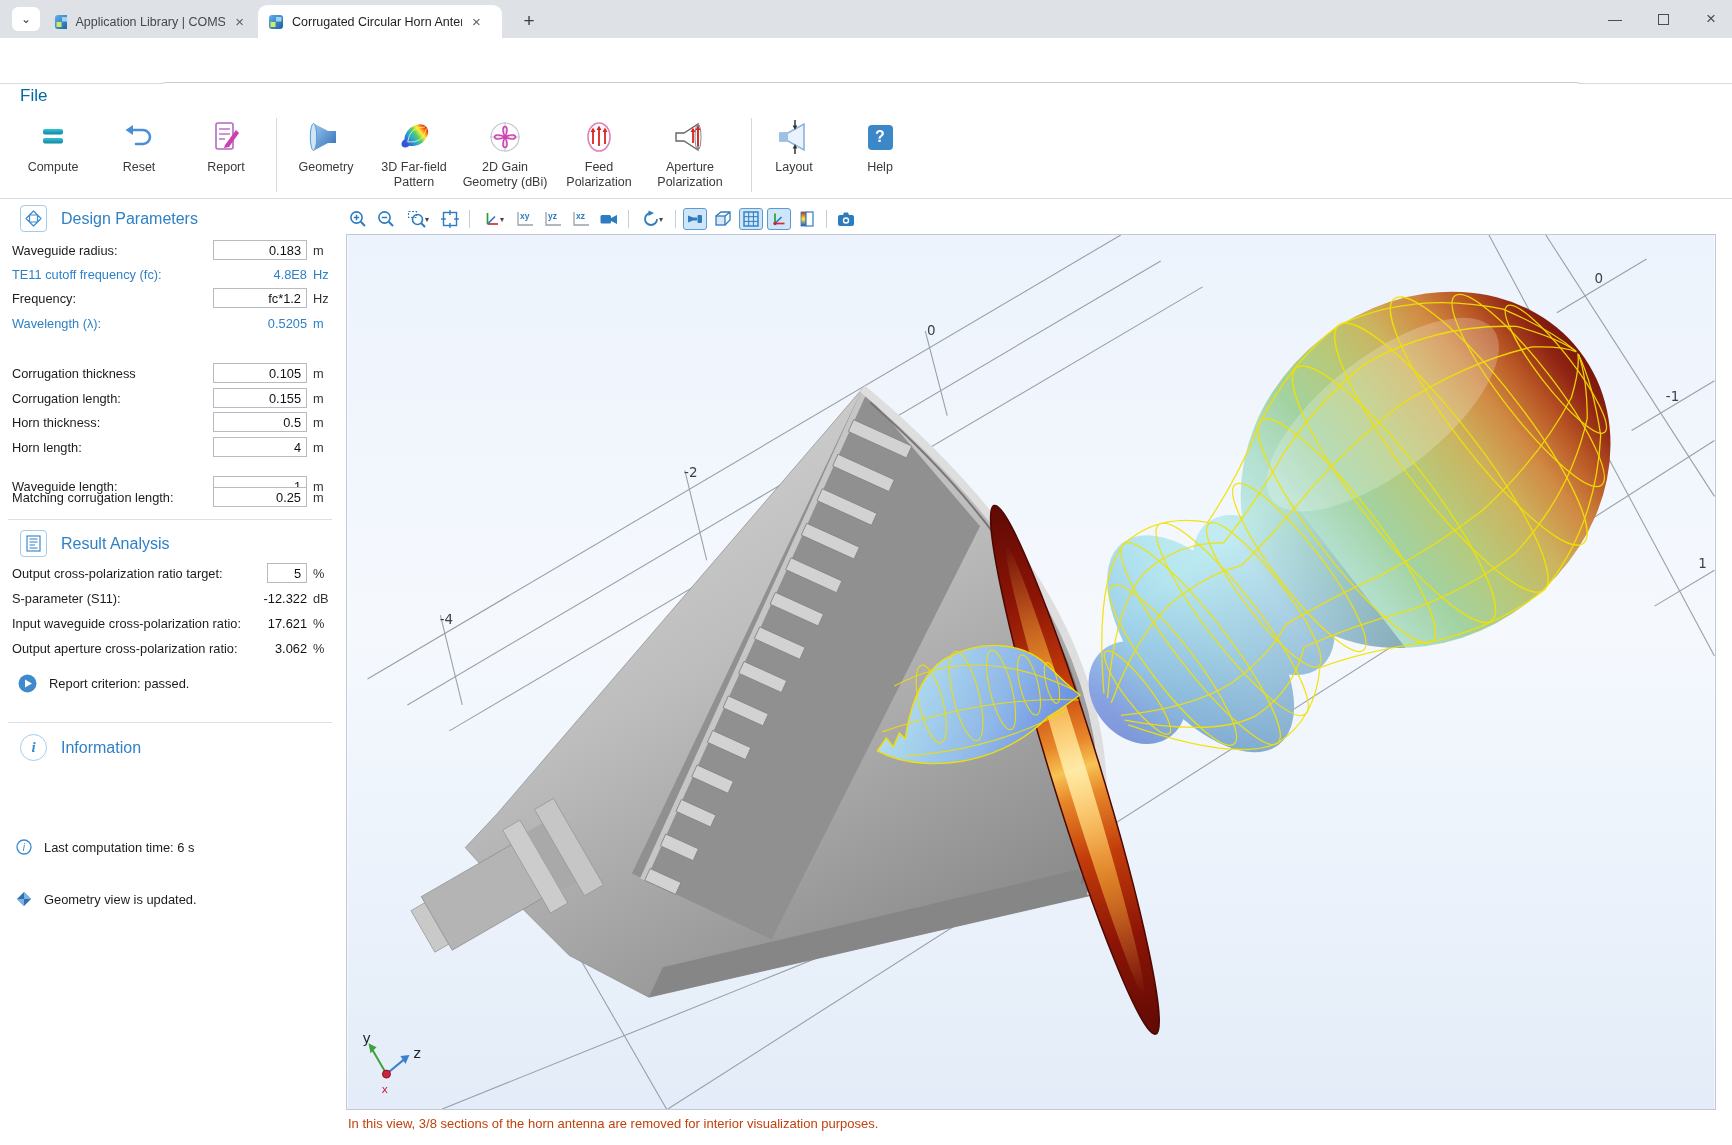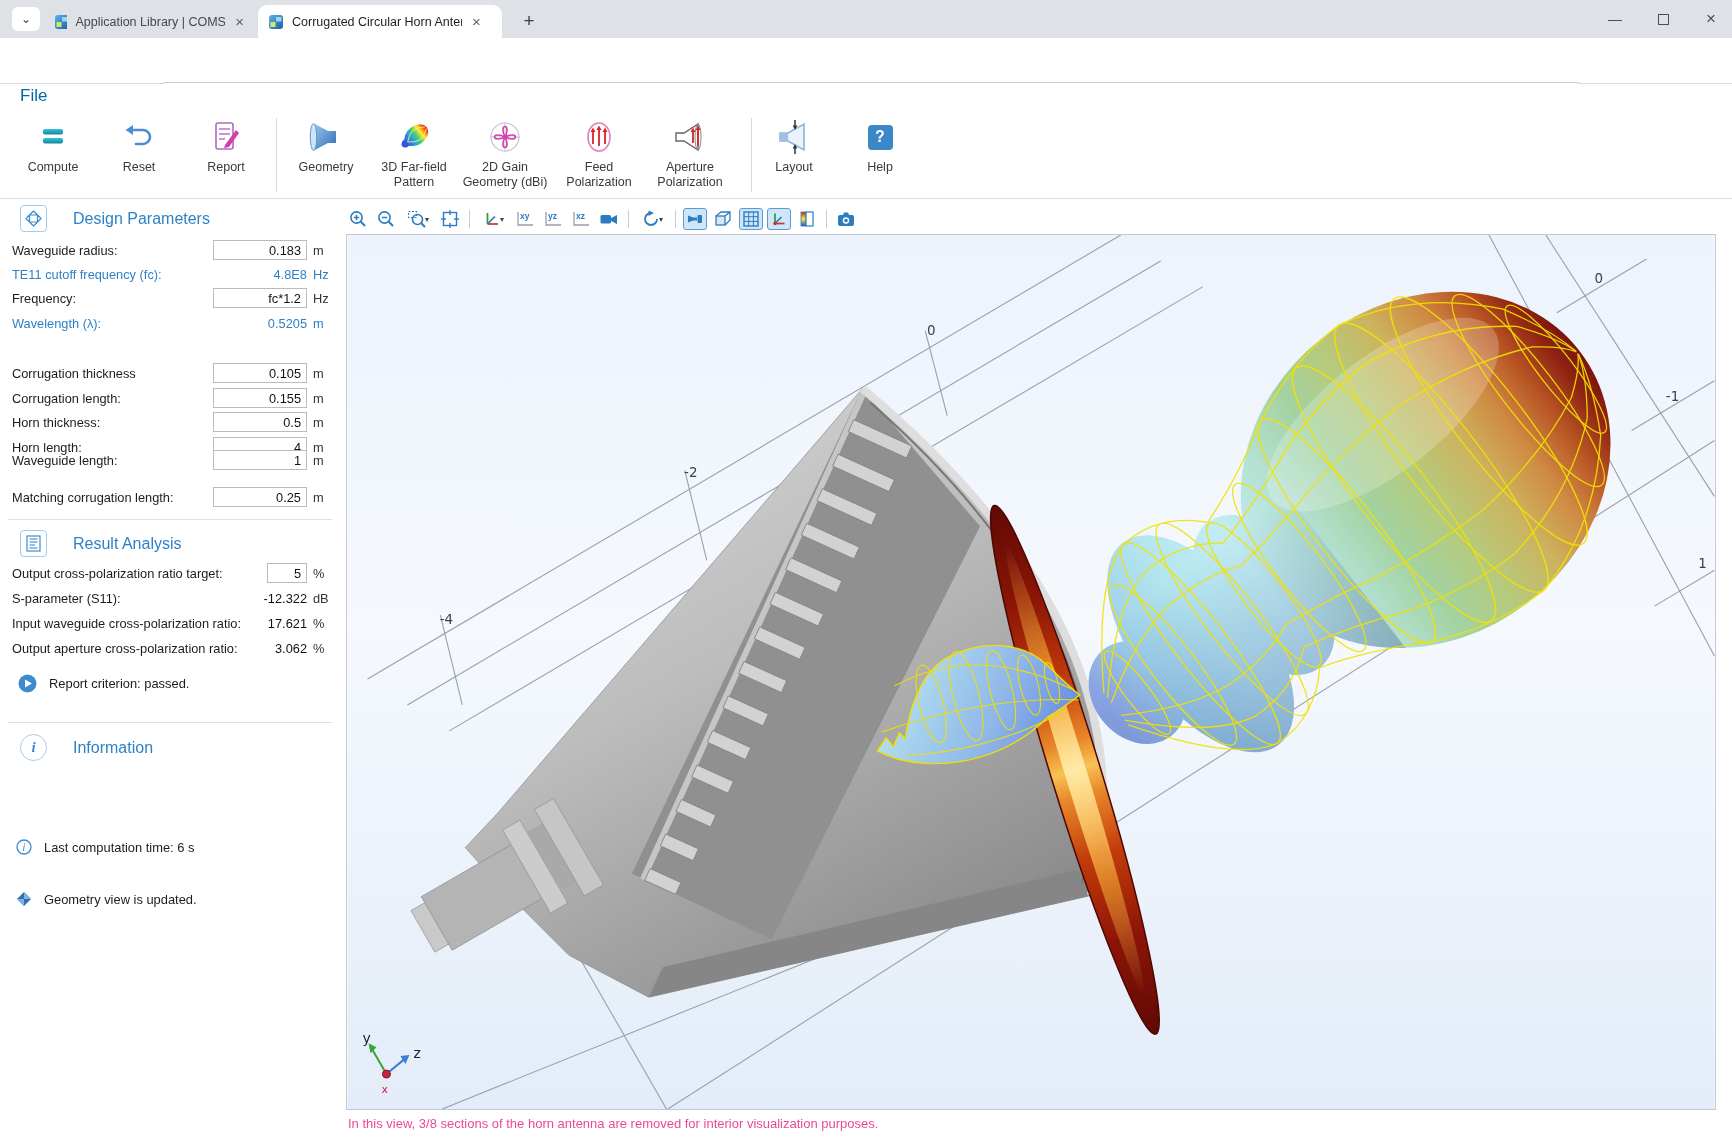--- a/index.html
+++ b/index.html
@@ -31,21 +31,21 @@
   #file-menu { position:absolute; left:14px; top:0; font-size:17px; color:#0369a1; padding:2px 6px; }
   #ribbon { position:absolute; left:0; top:110px; width:1732px; height:89px; background:#fff;
     border-bottom:1px solid #d8dbe0; }
   .rbtn { position:absolute; top:4px; width:96px; height:82px; display:flex; flex-direction:column;
     align-items:center; justify-content:flex-start; cursor:pointer; }
   .rbtn .ric { height:46px; display:flex; align-items:center; justify-content:center; }
   .rbtn .rlb { font-size:12.5px; color:#3a3a3a; text-align:center; line-height:1.2; max-width:88px; }
   .rdiv { position:absolute; top:8px; width:1px; height:74px; background:#d5d8dc; }
   
   #sidebar { position:absolute; left:0; top:199px; width:340px; height:946px; background:#fff; }
-  .sechead { position:absolute; left:20px; display:flex; align-items:center; gap:26px; }
+  .sechead { position:absolute; left:20px; display:flex; align-items:center; gap:14px; }
   .secicon { width:27px; height:27px; border:1.5px solid #a5cbec; border-radius:4px;
     display:flex; align-items:center; justify-content:center; }
   .sectitle { font-size:16px; color:#2f81c6; }
   .prow { position:absolute; left:0; width:340px; height:24px; }
   .plabel { position:absolute; left:12px; top:4px; font-size:12.8px; color:#1c1c1c; white-space:nowrap; }
   .plabel.blue { color:#2f81c6; }
   .pbox { position:absolute; right:33px; top:1px; width:94px; height:20px; border:1px solid #b7bcc4;
     background:#fff; font-size:12.8px; text-align:right; padding-right:5px; color:#111;
     font-family:"Liberation Sans",sans-serif; }
   .pbox.narrow { width:40px; }
@@ -58,21 +58,21 @@
   
   #gfx-toolbar { position:absolute; left:346px; top:206px; height:26px; display:flex; align-items:center; gap:4px; }
   .gbtn { width:24px; height:22px; display:flex; align-items:center; justify-content:center;
     border-radius:3px; cursor:pointer; position:relative; }
   .gbtn.active { background:#cfe6f9; border:1px solid #5b9bd5; }
   .gdiv { width:1px; height:18px; background:#c8ccd4; margin:0 3px; }
   .caret { font-size:8px; color:#444; margin-left:-2px; }
   .planelbl { position:absolute; left:7px; top:3px; font-size:8.5px; font-weight:bold; color:#2e7cc0; }
   #viewport { position:absolute; left:346px; top:234px; width:1370px; height:876px;
     border:1px solid #c3c9d4; }
-  #caption { position:absolute; left:348px; top:1116px; font-size:13px; color:#ec4899; }
+  #caption { position:absolute; left:348px; top:1116px; font-size:13px; color:#c2410c; }
   svg text { font-family:"DejaVu Sans","Liberation Sans",sans-serif; }
 </style>
 </head>
 <body>
 
 <svg width="0" height="0" style="position:absolute">
   <defs>
     <linearGradient id="favG" x1="0" y1="0" x2="1" y2="1">
       <stop offset="0" stop-color="#5fb0e8"></stop>
         <stop offset="1" stop-color="#1b5fa6"></stop>
@@ -344,21 +344,21 @@
   <div class="prow" style="top:212px">
     <span class="plabel">Horn thickness:</span>
     <input class="pbox" readonly="" value="0.5" style="">
     <span class="punit">m</span>
   </div>
   <div class="prow" style="top:237px">
     <span class="plabel">Horn length:</span>
     <input class="pbox" readonly="" value="4" style="">
     <span class="punit">m</span>
   </div>
-  <div class="prow" style="top:250px">
+  <div class="prow" style="top:276px">
     <span class="plabel">Waveguide length:</span>
     <input class="pbox" readonly="" value="1" style="">
     <span class="punit">m</span>
   </div>
   <div class="prow" style="top:287px">
     <span class="plabel">Matching corrugation length:</span>
     <input class="pbox" readonly="" value="0.25" style="">
     <span class="punit">m</span>
   </div>
 

